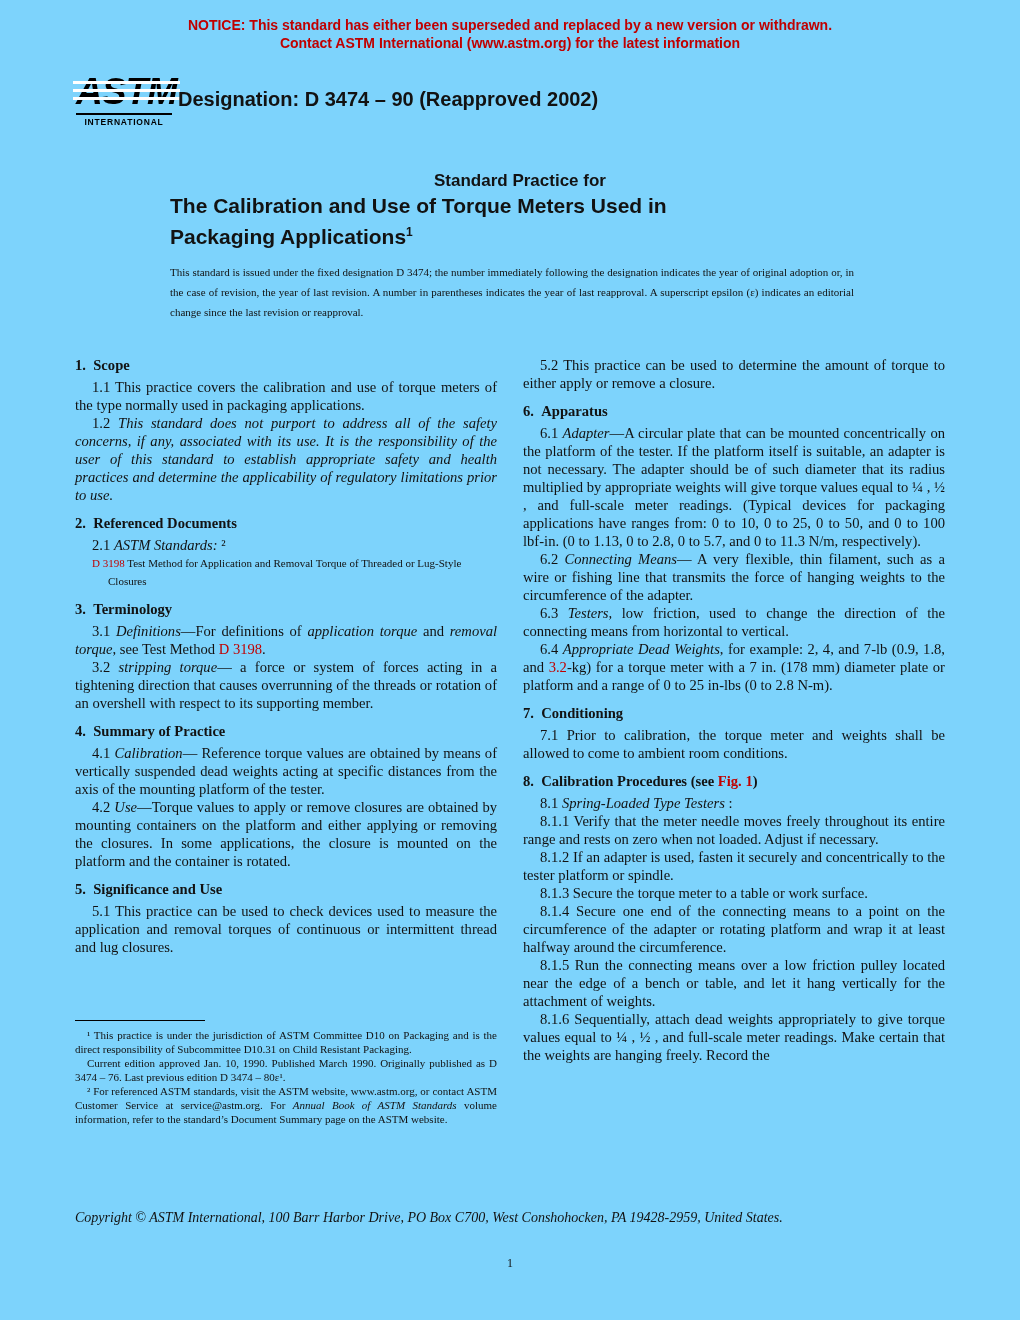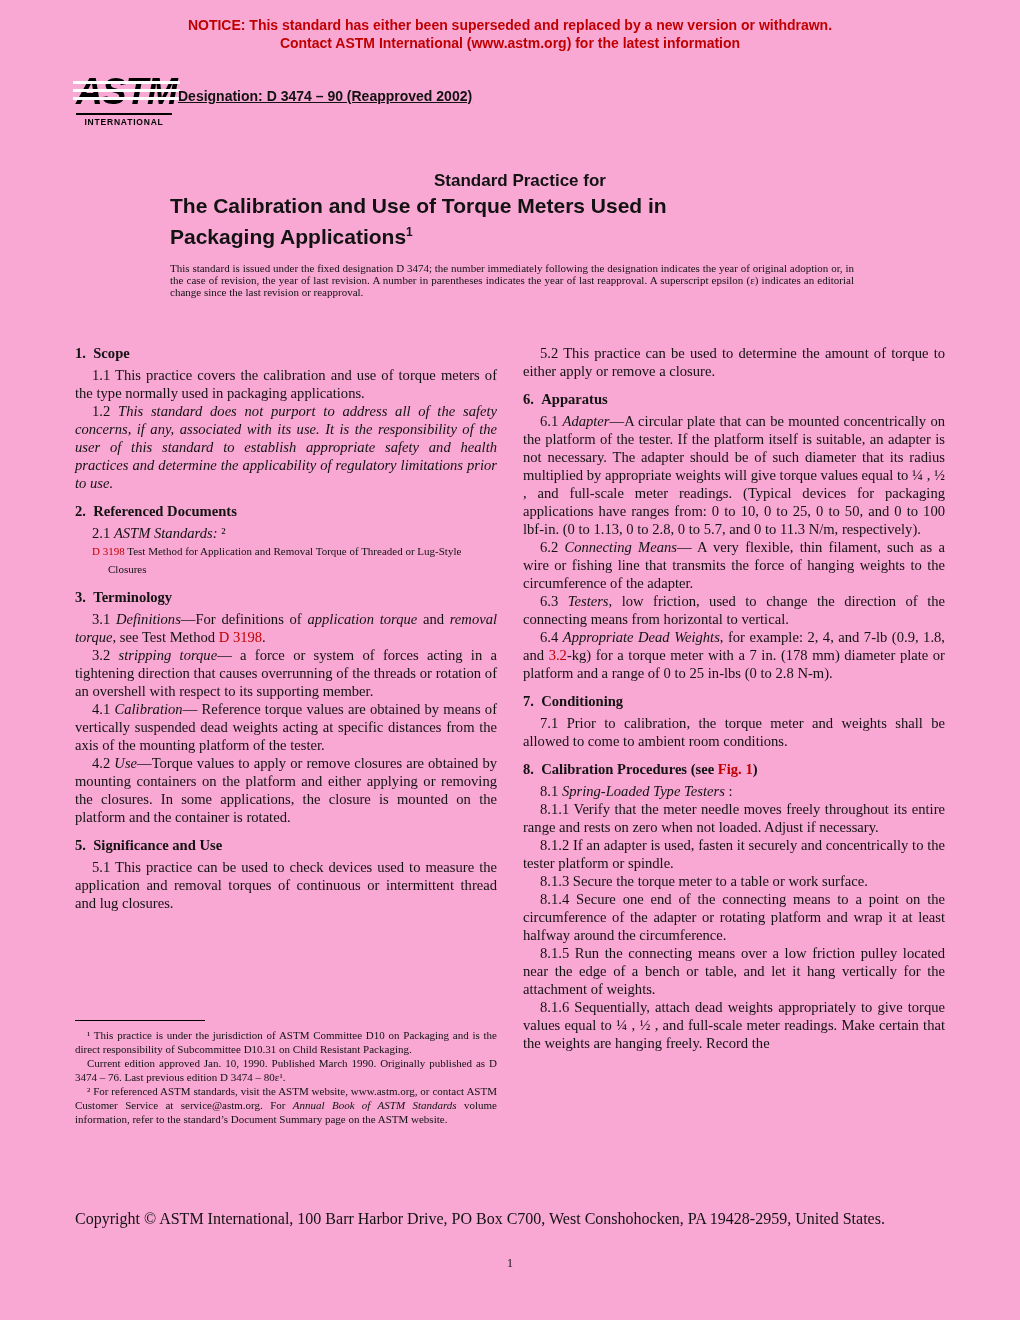--- a/index.html
+++ b/index.html
@@ -1,62 +1,62 @@
 <!DOCTYPE html>
 <html style="--accent: #c00000; --ink: #121212;"><head>
 <meta charset="utf-8">
 <style>
   :root { --accent:#c00000; --ink:#121212; }
   * { margin:0; padding:0; box-sizing:border-box; }
   html,body { background:#ffffff; }
   body { width:1020px; height:1320px; font-family:"Liberation Serif", serif; color:var(--ink); }
-  .page { position:relative; width:1020px; height:1320px; background:#f9a8d4; overflow:hidden; }
+  .page { position:relative; width:1020px; height:1320px; background:#7dd3fc; overflow:hidden; }
 
   .notice { position:absolute; top:16px; left:0; width:100%; text-align:center;
             color:var(--accent); font-family:"Liberation Sans", sans-serif;
             font-weight:bold; font-size:14px; line-height:18px; }
 
   .logo { position:absolute; left:76px; top:72px; width:96px; text-align:center; }
   .logo-astm { position:relative; display:inline-block; font-family:"Liberation Sans", sans-serif;
                font-style:italic; font-weight:bold; font-size:37px; line-height:40px;
                letter-spacing:-1px; color:#000; }
   .stripe { position:absolute; left:-3px; right:-3px; height:3px; background:#fff; }
   .s1 { top:9px; } .s2 { top:17px; } .s3 { top:25px; }
   .logo-rule { width:96px; height:2px; background:#000; margin:1px 0 2px; }
   .logo-intl { font-family:Liberation Sans, sans-serif; font-weight:bold;
                font-size:8.5px; letter-spacing:0.8px; color:#000; }
 
   .designation { position:absolute; left:178px; top:88px;
-                 font-family:"Liberation Sans", sans-serif; font-weight:bold; font-size:14px;text-decoration:underline; }
+                 font-family:"Liberation Sans", sans-serif; font-weight:bold; font-size:20px; }
 
   .title-block { position:absolute; left:170px; top:170px; width:700px;
                  font-family:"Liberation Sans", sans-serif; font-weight:bold; }
   .title-kicker { font-size:17px; line-height:22px;text-align:center; }
   .doc-title { font-size:21px; line-height:27px; font-weight:bold; }
   .title-sup { font-size:12px; }
 
   .preamble { position:absolute; left:170px; top:262px; width:684px;
-              font-size:11px; line-height:12px; text-align:justify; }
+              font-size:11px; line-height:20px; text-align:justify; }
 
-  .column { position:absolute; top:344px; width:422px; }
+  .column { position:absolute; top:356px; width:422px; }
   .col-left { left:75px; }
   .col-right { left:523px; }
   .column > :first-child { margin-top:0; }
 
   .sec-h { font-size:14.6px; line-height:18px; font-weight:bold; margin:10px 0 4px; }
   .body-p { font-size:14.6px; line-height:18px; text-align:justify; text-indent:17px; }
   .ref-p  { font-size:11px; line-height:18px; text-align:left; padding-left:33px; text-indent:-16px; }
   .seg-i { font-style:italic; }
   .seg-red { color:var(--accent); }
 
   .footnote-area { position:absolute; left:75px; top:1020px; width:422px; }
   .fn-rule { width:130px; border-top:1px solid #000; margin-bottom:7px; }
   .fn-p { font-size:11px; line-height:14px; text-align:justify; text-indent:12px; }
 
-  .copyright { position:absolute; left:75px; top:1210px; font-size:16px; }
+  .copyright { position:absolute; left:75px; top:1210px; font-size:14px;font-style:italic; }
   .page-number { position:absolute; left:0; top:1256px; width:100%; text-align:center; font-size:12px; }
 </style>
 </head>
 <body>
 
 <div class="page">
 
   <div class="notice">
     <div>NOTICE: This standard has either been superseded and replaced by a new version or withdrawn.</div>
     <div>Contact ASTM International (www.astm.org) for the latest information</div>
@@ -85,20 +85,21 @@
   <div id="col-left" class="column col-left">
       <h2 class="sec-h"><span>1. Scope</span></h2>
       <p class="body-p"><span>1.1 This practice covers the calibration and use of torque meters of the type normally used in packaging applications.</span></p>
       <p class="body-p"><span>1.2 </span><span class="seg-i">This standard does not purport to address all of the safety concerns, if any, associated with its use. It is the responsibility of the user of this standard to establish appropriate safety and health practices and determine the applicability of regulatory limitations prior to use.</span></p>
       <h2 class="sec-h"><span>2. Referenced Documents</span></h2>
       <p class="body-p"><span>2.1 </span><span class="seg-i">ASTM Standards:</span><span> ²</span></p>
       <p class="ref-p"><span class="seg-red">D 3198 </span><span>Test Method for Application and Removal Torque of Threaded or Lug-Style Closures</span></p>
       <h2 class="sec-h"><span>3. Terminology</span></h2>
       <p class="body-p"><span>3.1 </span><span class="seg-i">Definitions</span><span>—For definitions of </span><span class="seg-i">application torque</span><span> and </span><span class="seg-i">removal torque</span><span>, see Test Method </span><span class="seg-red">D 3198</span><span>.</span></p>
       <p class="body-p"><span>3.2 </span><span class="seg-i">stripping torque</span><span>— a force or system of forces acting in a tightening direction that causes overrunning of the threads or rotation of an overshell with respect to its supporting member.</span></p>
+      <h2 class="sec-h"><span>4. Summary of Practice</span></h2>
       <p class="body-p"><span>4.1 </span><span class="seg-i">Calibration</span><span>— Reference torque values are obtained by means of vertically suspended dead weights acting at specific distances from the axis of the mounting platform of the tester.</span></p>
       <p class="body-p"><span>4.2 </span><span class="seg-i">Use</span><span>—Torque values to apply or remove closures are obtained by mounting containers on the platform and either applying or removing the closures. In some applications, the closure is mounted on the platform and the container is rotated.</span></p>
       <h2 class="sec-h"><span>5. Significance and Use</span></h2>
       <p class="body-p"><span>5.1 This practice can be used to check devices used to measure the application and removal torques of continuous or intermittent thread and lug closures.</span></p>
     </div>
   <div id="col-right" class="column col-right">
       <p class="body-p"><span>5.2 This practice can be used to determine the amount of torque to either apply or remove a closure.</span></p>
       <h2 class="sec-h"><span>6. Apparatus</span></h2>
       <p class="body-p"><span>6.1 </span><span class="seg-i">Adapter</span><span>—A circular plate that can be mounted concentrically on the platform of the tester. If the platform itself is suitable, an adapter is not necessary. The adapter should be of such diameter that its radius multiplied by appropriate weights will give torque values equal to ¼ , ½ , and full-scale meter readings. (Typical devices for packaging applications have ranges from: 0 to 10, 0 to 25, 0 to 50, and 0 to 100 lbf-in. (0 to 1.13, 0 to 2.8, 0 to 5.7, and 0 to 11.3 N/m, respectively).</span></p>
       <p class="body-p"><span>6.2 </span><span class="seg-i">Connecting Means</span><span>— A very flexible, thin filament, such as a wire or fishing line that transmits the force of hanging weights to the circumference of the adapter.</span></p>

